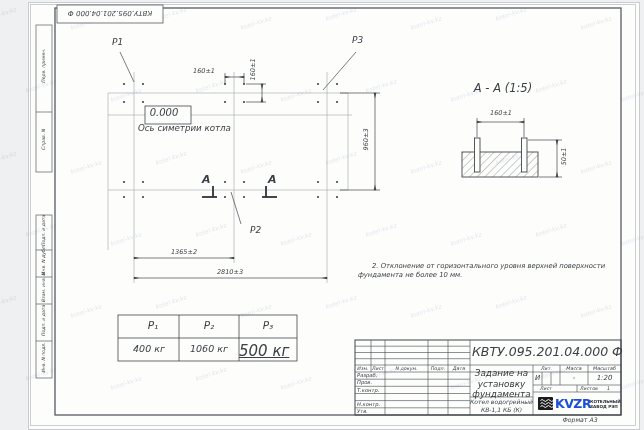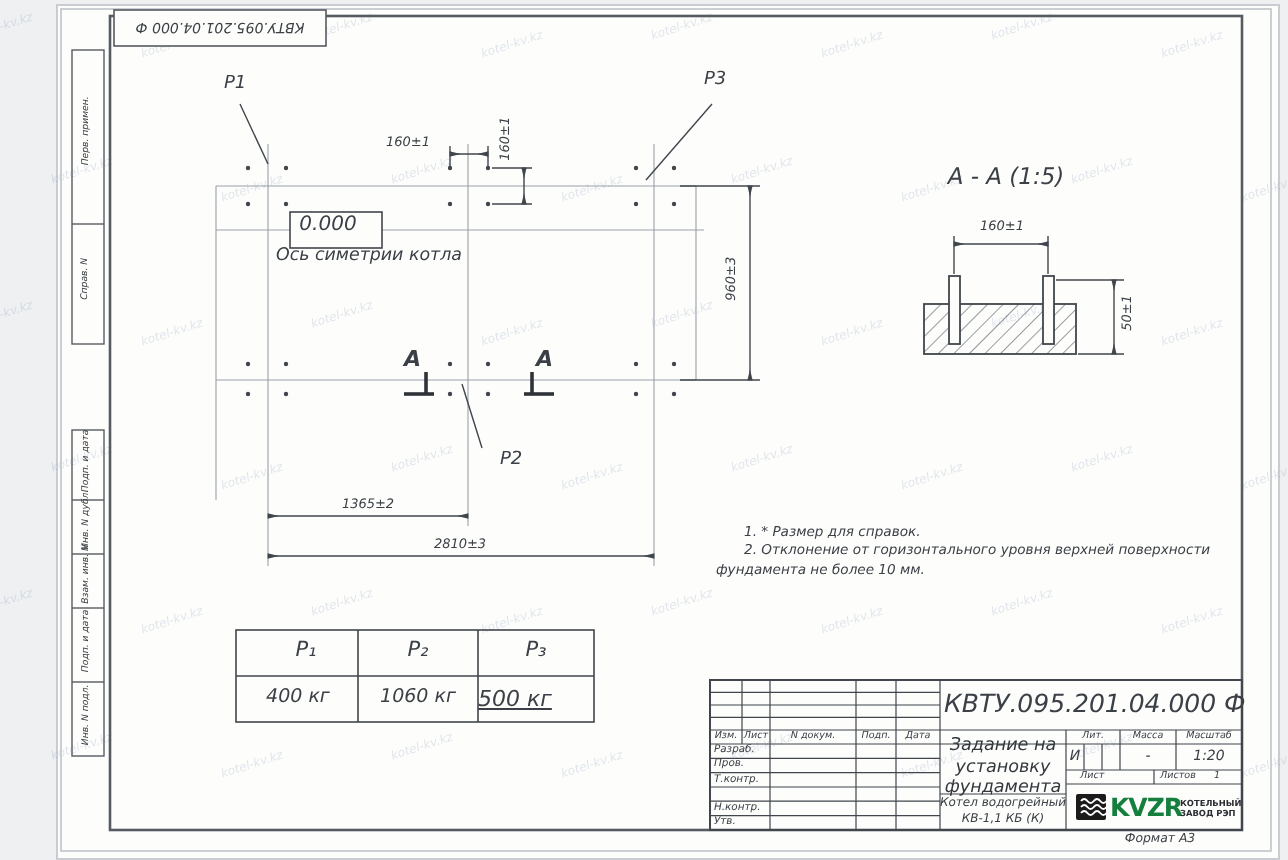--- a/index.html
+++ b/index.html
@@ -33,21 +33,21 @@
   .doc-title{
     position:absolute;left:469px;top:368px;width:65px;
     font-size:8.8px;font-style:italic;color:#33383d;text-align:center;line-height:10.5px;
   }
   .product{
     position:absolute;left:468px;top:398px;width:67px;
     font-size:6px;font-style:italic;color:#3b4046;text-align:center;line-height:7.5px;
   }
   .kvzr{
     position:absolute;left:555px;top:396px;
-    font-size:12.5px;font-weight:900;font-style:normal;color:#15803d;letter-spacing:-0.5px;
+    font-size:12.5px;font-weight:900;font-style:normal;color:#1d4ed8;letter-spacing:-0.5px;
   }
   .company{
     position:absolute;left:590px;top:399px;width:34px;
     font-size:4.2px;line-height:5px;color:#2a2e33;font-style:normal;font-weight:bold;
   }
 </style>
 </head>
 <body>
 
 <div class="sheet"></div>
@@ -283,24 +283,23 @@
 
 <div class="lbl c" style="left:443px;top:82px;width:120px;font-size:11.5px;">А - А (1:5)</div>
 <div class="lbl c" style="left:471px;top:110px;width:60px;font-size:6.5px;">160±1</div>
 <div class="lbl rot c" style="left:551px;top:153px;width:26px;font-size:6.5px;">50±1</div>
 
 <div class="lbl c" style="left:119px;top:320px;width:68px;font-size:10.5px;">P₁</div>
 <div class="lbl c" style="left:179px;top:320px;width:60px;font-size:10.5px;">P₂</div>
 <div class="lbl c" style="left:239px;top:320px;width:58px;font-size:10.5px;">P₃</div>
 <div class="lbl c" style="left:119px;top:344px;width:60px;font-size:9.5px;">400 кг</div>
 <div class="lbl c" style="left:179px;top:344px;width:60px;font-size:9.5px;">1060 кг</div>
-<div class="lbl c" style="left:239px;top:344px;width:36px;font-size:11px;text-decoration:underline;">500 кг</div>
+<div class="lbl c" style="left:239px;top:344px;width:36px;font-size:15px;text-decoration:underline;">500 кг</div>
 
 <div class="notes">
-  <p>1. * Размер для справок.</p>
   <p>2. Отклонение от горизонтального уровня верхней поверхности фундамента не более 10 мм.</p>
 </div>
 
 <div class="lbl c" style="left:472px;top:345px;width:147px;font-size:12.5px;font-weight:500;">КВТУ.095.201.04.000  Ф</div>
 <div class="doc-title">Задание на установку фундамента</div>
 <div class="product">Котел водогрейный КВ-1,1 КБ (К)</div>
 
 <div class="lbl c" style="left:355px;top:366px;width:16px;font-size:4.8px;">Изм.</div>
 <div class="lbl c" style="left:371px;top:366px;width:14px;font-size:4.8px;">Лист</div>
 <div class="lbl c" style="left:385px;top:366px;width:43px;font-size:4.8px;">N докум.</div>

